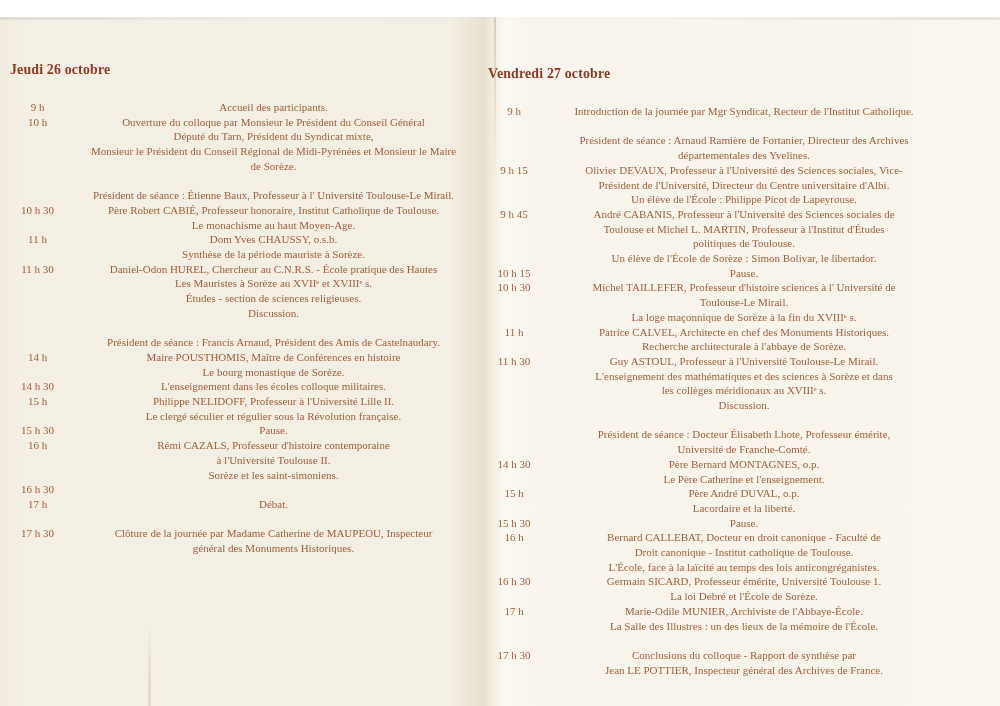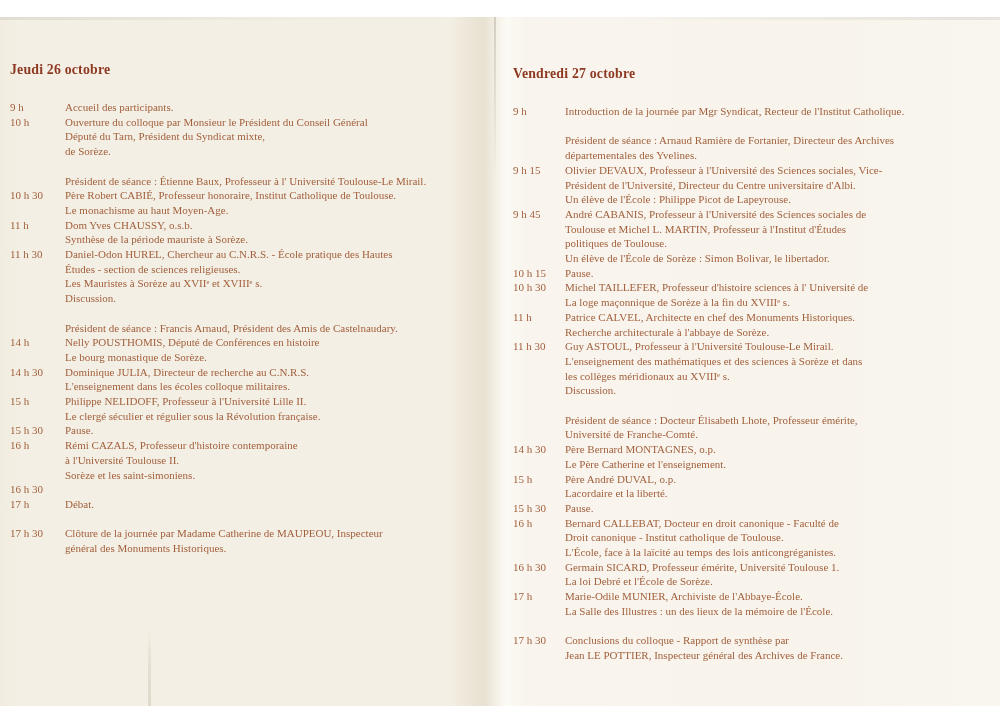--- a/index.html
+++ b/index.html
@@ -20,28 +20,28 @@
     background:linear-gradient(180deg, rgba(0,0,0,0), rgba(150,140,118,.16) 45%, rgba(150,140,118,.22) 90%, rgba(0,0,0,0)); }
   .top-edge { left:0; top:0; width:1000px; height:3px;
     background:linear-gradient(90deg, rgba(190,188,180,.35), rgba(190,188,180,.05) 30%, rgba(190,188,180,.0) 60%, rgba(190,188,180,.3) 96%); }
   .bottom-edge { left:0; top:698px; width:1000px; height:8px; background:#fcfcfa; }
   .bottom-edge-shadow { left:0; top:696px; width:1000px; height:3px;
     background:linear-gradient(90deg, rgba(110,104,90,.55), rgba(110,104,90,.38) 50%, rgba(110,104,90,.18) 66%, rgba(110,104,90,0) 74%); }
   .corner-mark { right:0; top:694px; width:9px; height:10px; background:#191919; }
 
   .col { position:absolute; }
   .col-left  { left:10px;  top:45px; width:472px; }
-  .col-right { left:513px; top:49px; width:460px; }
+  .col-right { left:488px; top:49px; width:460px; }
 
   .day-title {
     font-size:13.8px; font-weight:bold; color:var(--ink-heading,#8e3a23);
     letter-spacing:.2px;
   }
   .rows { margin-top:22px; font-size:11px; line-height:14.7px;
-    color:var(--ink-body,#a2613e); }
+    color:var(--ink-body,#a2613e);text-align:center; }
   .row { display:flex; align-items:flex-start; }
   .time { flex:0 0 55px; width:55px; }
   .col-right .time { flex-basis:52px; width:52px; }
   .lines { flex:1 1 auto; min-width:0; }
   .line { white-space:nowrap; }
   .row.chair .line { }
   .gap { height:14.7px; }
 </style>
 </head>
 <body>
@@ -59,20 +59,21 @@
           <div class="time">9 h</div>
           <div class="lines">
             <div class="line">Accueil des participants.</div>
           </div>
         </div>
         <div class="row">
           <div class="time">10 h</div>
           <div class="lines">
             <div class="line">Ouverture du colloque par Monsieur le Président du Conseil Général</div>
             <div class="line">Député du Tarn, Président du Syndicat mixte,</div>
+            <div class="line">Monsieur le Président du Conseil Régional de Midi-Pyrénées et Monsieur le Maire</div>
             <div class="line">de Sorèze.</div>
           </div>
         </div>
         <div class="gap"></div>
         <div class="row chair">
           <div class="time"></div>
           <div class="lines">
             <div class="line">Président de séance : Étienne Baux, Professeur à l' Université Toulouse-Le Mirail.</div>
           </div>
         </div>
@@ -87,43 +88,42 @@
           <div class="time">11 h</div>
           <div class="lines">
             <div class="line">Dom Yves CHAUSSY, o.s.b.</div>
             <div class="line">Synthèse de la période mauriste à Sorèze.</div>
           </div>
         </div>
         <div class="row">
           <div class="time">11 h 30</div>
           <div class="lines">
             <div class="line">Daniel-Odon HUREL, Chercheur au C.N.R.S. - École pratique des Hautes</div>
+            <div class="line">Les Mauristes à Sorèze au XVIIᵉ et XVIIIᵉ s.</div>
             <div class="line">Études - section de sciences religieuses.</div>
-            <div class="line">Les Mauristes à Sorèze au XVIIᵉ et XVIIIᵉ s.</div>
             <div class="line">Discussion.</div>
           </div>
         </div>
         <div class="gap"></div>
         <div class="row chair">
           <div class="time"></div>
           <div class="lines">
             <div class="line">Président de séance : Francis Arnaud, Président des Amis de Castelnaudary.</div>
           </div>
         </div>
         <div class="row">
           <div class="time">14 h</div>
           <div class="lines">
-            <div class="line">Nelly POUSTHOMIS, Député de Conférences en histoire</div>
+            <div class="line">Maire POUSTHOMIS, Maître de Conférences en histoire</div>
             <div class="line">Le bourg monastique de Sorèze.</div>
           </div>
         </div>
         <div class="row">
           <div class="time">14 h 30</div>
           <div class="lines">
-            <div class="line">Dominique JULIA, Directeur de recherche au C.N.R.S.</div>
             <div class="line">L'enseignement dans les écoles colloque militaires.</div>
           </div>
         </div>
         <div class="row">
           <div class="time">15 h</div>
           <div class="lines">
             <div class="line">Philippe NELIDOFF, Professeur à l'Université Lille II.</div>
             <div class="line">Le clergé séculier et régulier sous la Révolution française.</div>
           </div>
         </div>
@@ -198,20 +198,21 @@
         <div class="row">
           <div class="time">10 h 15</div>
           <div class="lines">
             <div class="line">Pause.</div>
           </div>
         </div>
         <div class="row">
           <div class="time">10 h 30</div>
           <div class="lines">
             <div class="line">Michel TAILLEFER, Professeur d'histoire sciences à l' Université de</div>
+            <div class="line">Toulouse-Le Mirail.</div>
             <div class="line">La loge maçonnique de Sorèze à la fin du XVIIIᵉ s.</div>
           </div>
         </div>
         <div class="row">
           <div class="time">11 h</div>
           <div class="lines">
             <div class="line">Patrice CALVEL, Architecte en chef des Monuments Historiques.</div>
             <div class="line">Recherche architecturale à l'abbaye de Sorèze.</div>
           </div>
         </div>

